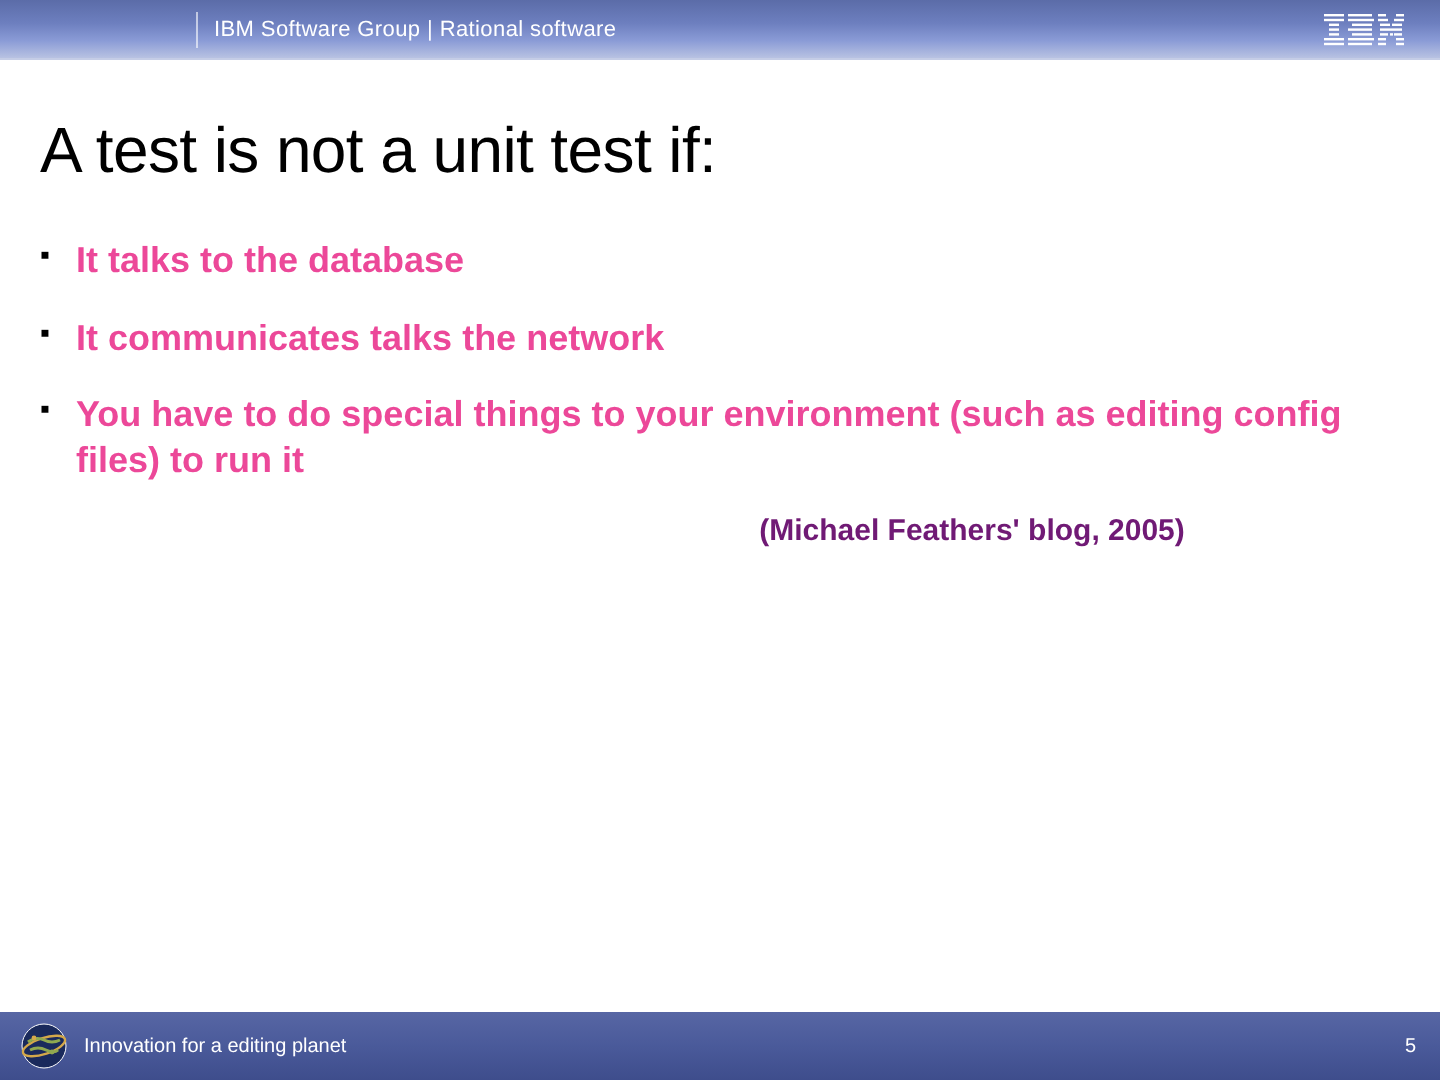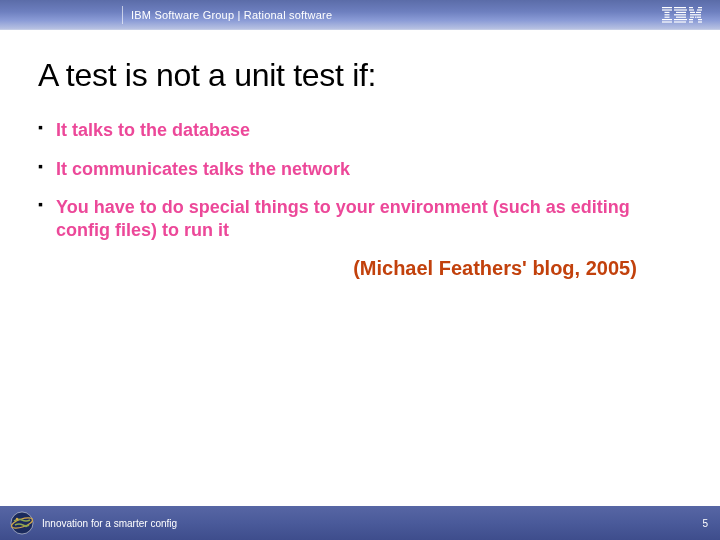--- a/index.html
+++ b/index.html
@@ -5,31 +5,31 @@
   * { margin: 0; padding: 0; box-sizing: border-box; }
   html, body { width: 720px; height: 540px; font-family: Arial, Helvetica, sans-serif; background: #fff; overflow: hidden; }
   .slide { width: 720px; height: 540px; position: relative; display: flex; flex-direction: column; }
   .header-bar {
     height: 30px;
     background: linear-gradient(to bottom, #5b6ca8 0%, #6d7fbf 40%, #8a9bd6 70%, #b8c2e2 100%);
     display: flex; align-items: center; justify-content: space-between;
     padding: 0 18px 0 0;
     border-bottom: 1px solid #c5cde6;
   }
-  .header-left { display: flex; align-items: center; height: 100%; padding-left: 24px; }
+  .header-left { display: flex; align-items: center; height: 100%; }
   .header-divider { width: 1px; height: 18px; background: rgba(255,255,255,0.6); margin: 0 8px 0 98px; }
   .header-text { color: #fff; font-size: 11px; font-weight: 400; letter-spacing: 0.2px; }
   .ibm-logo { display: flex; gap: 2px; align-items: center; }
   .ibm-logo svg { display: block; }
-  .content { flex: 1; padding: 28px 38px 0 38px; }
+  .content { flex: 1; padding: 28px 38px 0 20px; }
   .title { font-size: 32px; font-weight: 400; color: #000; letter-spacing: -0.3px; margin-bottom: 26px; line-height: 1.1; }
   .bullets { list-style: none; }
   .bullets li { position: relative; padding-left: 18px; font-size: 18px; font-weight: 700; color: #ec4899; margin-bottom: 16px; line-height: 1.25; }
   .bullets li::before { content: "▪"; position: absolute; left: 0; top: 0; font-size: 14px; color: #000; }
-  .attribution { font-size: 20px; font-weight: 700; color: #c2410c; text-align: center; padding-left: 270px; margin-top: 6px; }
+  .attribution { font-size: 15px; font-weight: 700; color: #701a75; text-align: center; padding-left: 270px; margin-top: 6px; }
   .footer {
     position: absolute; bottom: 0; left: 0; right: 0;
     height: 34px;
     background: linear-gradient(to bottom, #5766a4 0%, #4a5a9a 50%, #3e4d8c 100%);
     display: flex; align-items: center; justify-content: space-between;
     padding: 0 12px 0 10px;
   }
   .footer-left { display: flex; align-items: center; gap: 8px; }
   .globe-icon { width: 24px; height: 24px; }
   .footer-text { color: #fff; font-size: 10px; font-weight: 400; }
@@ -96,18 +96,18 @@
       <span class="globe-icon">
         <svg width="24" height="24" viewBox="0 0 24 24">
           <circle cx="12" cy="12" r="11" fill="#1a2a5c" stroke="#fff" stroke-width="0.5"></circle>
           <ellipse cx="12" cy="12" rx="11" ry="4" fill="none" stroke="#d4a84a" stroke-width="1.2" transform="rotate(-18 12 12)"></ellipse>
           <path d="M4 10 Q8 7 12 9 Q16 11 20 9" fill="none" stroke="#8fa850" stroke-width="1.5"></path>
           <path d="M5 14 Q9 12 13 14 Q17 16 19 14" fill="none" stroke="#8fa850" stroke-width="1.5"></path>
           <circle cx="7" cy="8" r="1.2" fill="#d4a84a"></circle>
           <circle cx="16" cy="15" r="1.2" fill="#8fa850"></circle>
         </svg>
       </span>
-      <span class="footer-text">Innovation for a smarter config</span>
+      <span class="footer-text">Innovation for a editing planet</span>
     </div>
     <span class="page-num">5</span>
   </div>
 
 </div>
 
 </body></html>

